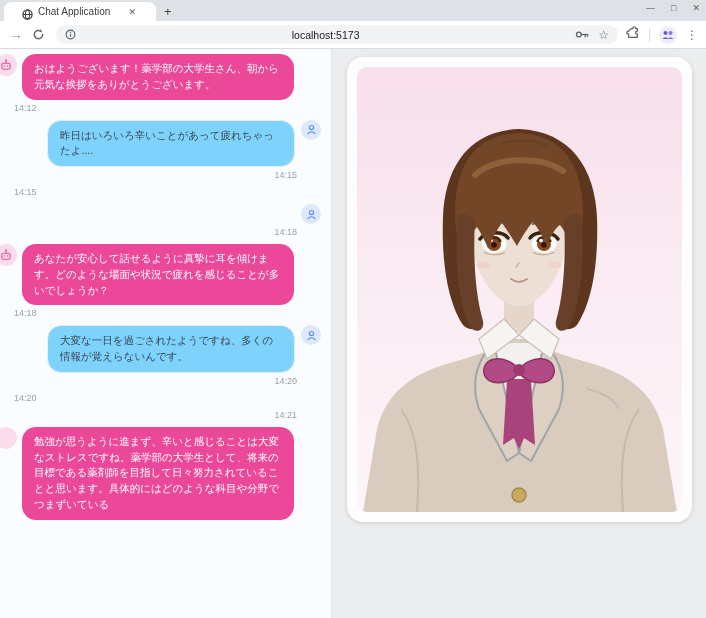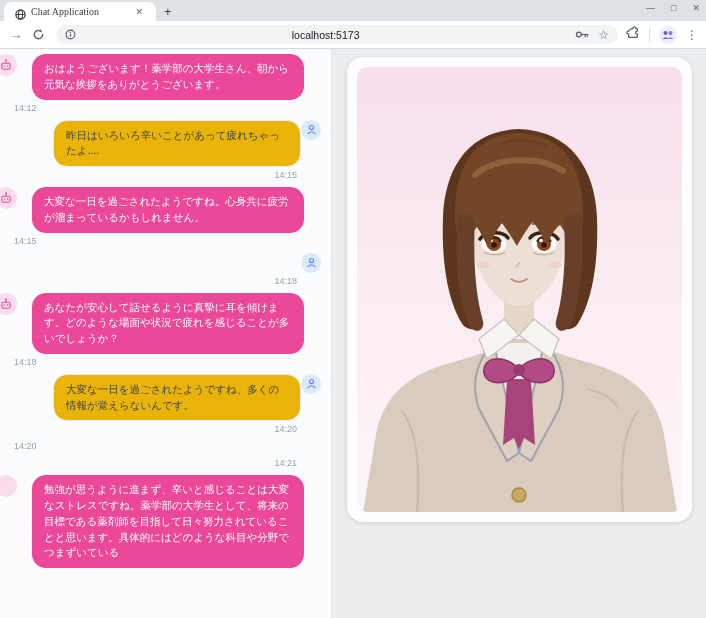--- a/index.html
+++ b/index.html
@@ -3,21 +3,21 @@
 <meta charset="utf-8">
 <style>
   * { margin:0; padding:0; box-sizing:border-box; }
   html,body { width:706px; height:618px; overflow:hidden; }
   body { font-family:"Liberation Sans","DejaVu Sans",sans-serif; background:#ebedef; }
 
   .window { width:706px; height:618px; display:flex; flex-direction:column; }
 
   
   .tabstrip { height:21px; background:#dee1e6; display:flex; align-items:flex-end; position:relative; flex:0 0 auto; }
-  .tab { width:152px; height:19px; background:#ffffff; border-radius:8px 8px 0 0; display:flex; align-items:center; gap:5px; padding:0 11px; margin-left:4px;font-family:Liberation Serif, serif; }
+  .tab { width:152px; height:19px; background:#ffffff; border-radius:8px 8px 0 0; display:flex; align-items:center; gap:5px; padding:0 18px; margin-left:4px; }
   .favicon { width:11px; height:11px; flex:0 0 auto; }
   .tab-title { font-size:10px; color:#3c4043; white-space:nowrap; overflow:hidden; flex:1; }
   .tab-close { font-size:9px; color:#5f6368; cursor:default; padding:0 2px; }
   .newtab { font-size:13px; color:#44474a; margin:0 0 2px 8px; line-height:14px; }
   .wincontrols { position:absolute; right:6px; top:3px; display:flex; gap:16px; align-items:center; }
   .wincontrols span { font-size:9px; color:#5a5d61; line-height:10px; }
 
   .toolbar { height:28px; background:#ffffff; display:flex; align-items:center; padding:0 8px; gap:8px; border-bottom:1px solid #d7dade; flex:0 0 auto; }
   .nav-ico { color:#80868b; font-size:13px; width:16px; text-align:center; }
   .refresh-ico svg { display:block; }
@@ -32,22 +32,22 @@
 
   
   .content { flex:1; display:flex; overflow:hidden; background:#ebedef; }
 
   .chat-panel { width:332px; flex:0 0 auto; background:#fbfcfd; border-right:1px solid #e4e6e8; padding:5px 0 0 0; overflow:hidden; }
 
   .msg { margin-bottom:7px; }
   .row { display:flex; align-items:flex-start; }
   .msg.user .row { justify-content:flex-end; padding-right:10px; }
   .bubble { font-size:10.5px; line-height:1.5; padding:7px 12px; border-radius:14px; word-break:break-all; }
-  .msg.bot .bubble { background:#ec4899; color:#ffffff; max-width:272px; margin-left:15px; }
-  .msg.user .bubble { background:#eab308; color:#3b4252; max-width:248px; margin-right:0; border:1px solid #e4ecf9; }
+  .msg.bot .bubble { background:#ec4899; color:#ffffff; max-width:272px; margin-left:5px; }
+  .msg.user .bubble { background:#7dd3fc; color:#3b4252; max-width:248px; margin-right:6px; border:1px solid #e4ecf9; }
   .time { font-size:9px; color:#9aa0a6; margin-top:3px; }
   .msg.bot .time { padding-left:14px; text-align:left; }
   .msg.user .time { padding-right:34px; text-align:right; }
 
   .avatar { flex:0 0 auto; border-radius:50%; display:flex; align-items:center; justify-content:center; }
   .bot-avatar { width:22px; height:22px; background:#fbdcec; margin-left:-5px; }
   .user-avatar { width:20px; height:20px; background:#dce9fb; }
 
   
   .stage { flex:1; position:relative; }
@@ -153,32 +153,20 @@
             <div class="avatar user-avatar">
               <svg viewBox="0 0 20 20" width="13" height="13">
                 <circle cx="10" cy="7" r="3.2" fill="none" stroke="#5b8def" stroke-width="1.8"></circle>
                 <path d="M4.5,16.5 Q10,10.5 15.5,16.5" fill="none" stroke="#5b8def" stroke-width="1.8" stroke-linecap="round"></path>
               </svg>
             </div>
           </div>
           <div class="time">14:15</div>
         </div>
         <div class="msg bot">
-          <div class="row">
-            <div class="avatar bot-avatar">
-              <svg viewBox="0 0 20 20" width="14" height="14">
-                <rect x="4" y="7.5" width="12" height="8.5" rx="2.5" fill="none" stroke="#e3509a" stroke-width="1.6"></rect>
-                <line x1="10" y1="4" x2="10" y2="7.5" stroke="#e3509a" stroke-width="1.6"></line>
-                <circle cx="10" cy="3.2" r="1.3" fill="#e3509a"></circle>
-                <circle cx="7.6" cy="11.5" r="1.1" fill="#e3509a"></circle>
-                <circle cx="12.4" cy="11.5" r="1.1" fill="#e3509a"></circle>
-              </svg>
-            </div>
-            <div class="bubble">大変な一日を過ごされたようですね。心身共に疲労が溜まっているかもしれません。</div>
-          </div>
           <div class="time">14:15</div>
         </div>
         <div class="msg user">
           <div class="row">
             <div class="avatar user-avatar">
               <svg viewBox="0 0 20 20" width="13" height="13">
                 <circle cx="10" cy="7" r="3.2" fill="none" stroke="#5b8def" stroke-width="1.8"></circle>
                 <path d="M4.5,16.5 Q10,10.5 15.5,16.5" fill="none" stroke="#5b8def" stroke-width="1.8" stroke-linecap="round"></path>
               </svg>
             </div>

